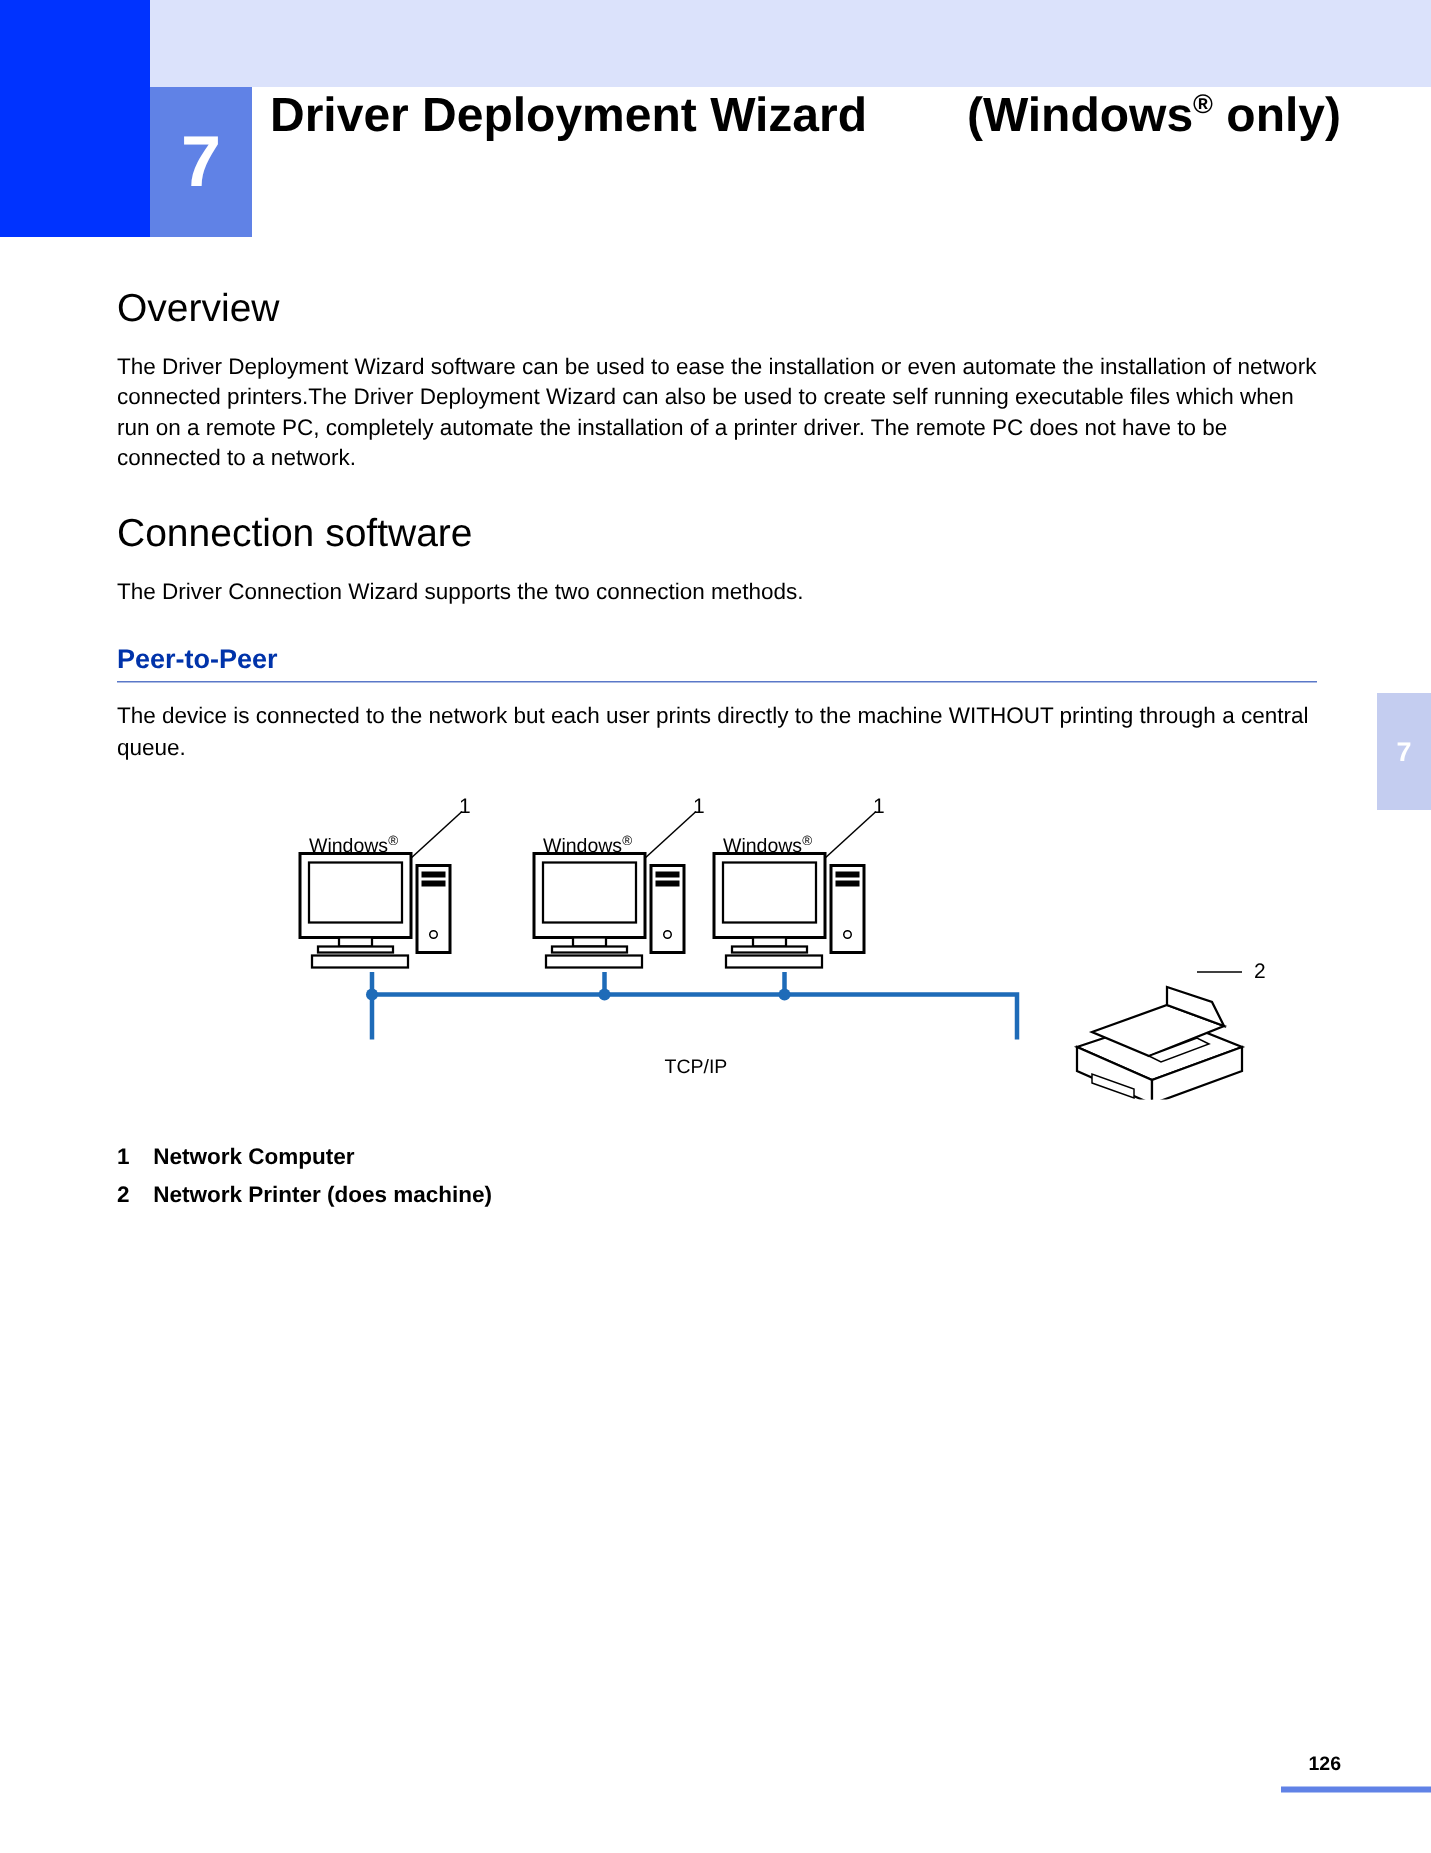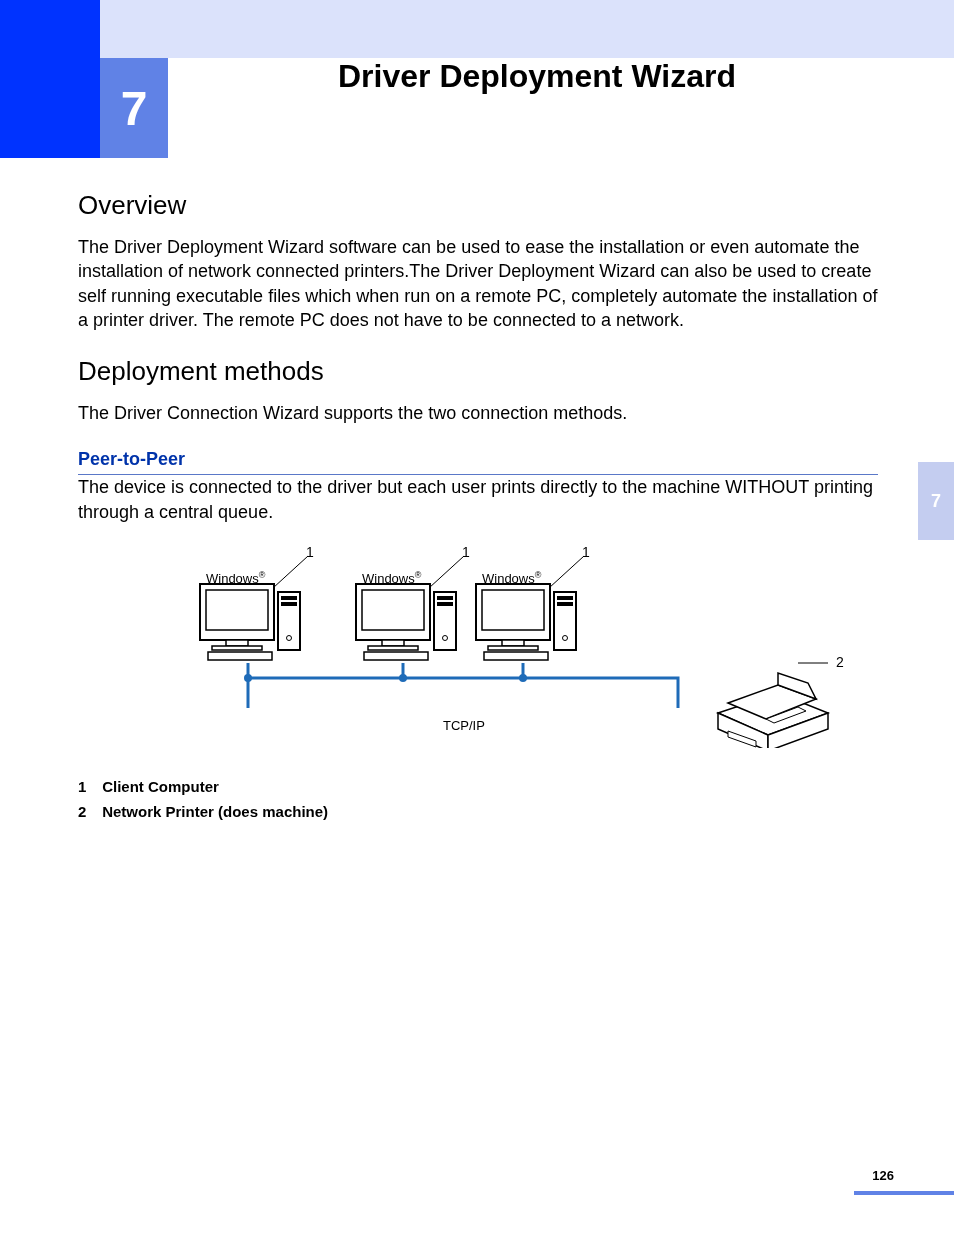--- a/index.html
+++ b/index.html
@@ -8,28 +8,28 @@
 
   
   .top-band { position: absolute; top: 0; left: 0; width: 954px; height: 58px; }
   .top-band .left-blue { position: absolute; top: 0; left: 0; width: 100px; height: 58px; background: #0033ff; }
   .top-band .right-pale { position: absolute; top: 0; left: 100px; width: 854px; height: 58px; background: #dbe2fb; }
 
   
   .chapter { position: absolute; top: 58px; left: 0; width: 954px; height: 100px; }
   .chapter .left-blue { position: absolute; top: 0; left: 0; width: 100px; height: 100px; background: #0033ff; }
   .chapter .num-box { position: absolute; top: 0; left: 100px; width: 68px; height: 100px; background: #6082e6; color: #fff; display: flex; align-items: center; justify-content: center; font-size: 48px; font-weight: bold; }
-  .chapter .title-box { position: absolute; top: 0; left: 180px; right: 60px; height: 100px; display: flex; flex-direction: row; justify-content: center; }
+  .chapter .title-box { position: absolute; top: 0; left: 180px; right: 60px; height: 100px; display: flex; flex-direction: row; justify-content: space-between; }
   .chapter .title-line { font-size: 32px; font-weight: bold; line-height: 1.15; }
   .chapter .title-line sup { font-size: 18px; vertical-align: super; }
 
   
   .content { position: absolute; top: 190px; left: 78px; width: 800px; }
   h2.section { font-size: 26px; font-weight: normal; margin-top: 0; margin-bottom: 14px; }
-  .para { font-size: 18px; line-height: 1.35; margin-bottom: 24px; }
+  .para { font-size: 15px; line-height: 1.35; margin-bottom: 24px; margin-top: 13px; }
   .subhead-wrap { margin-top: 8px; margin-bottom: 0; }
   .subhead { font-size: 18px; font-weight: bold; color: #0033aa; padding-bottom: 2px; }
   .subhead-rule { width: 800px; height: 1px; background: #5a78c8; margin-top: 2px; }
 
   
   .thumb-tab { position: absolute; top: 462px; right: 0; width: 36px; height: 78px; background: #c4cdf0; color: #fff; display: flex; align-items: center; justify-content: center; font-size: 18px; font-weight: bold; }
 
   
   .page-num { position: absolute; bottom: 52px; right: 60px; font-size: 13px; font-weight: bold; }
   .page-num-bar { position: absolute; bottom: 40px; right: 0; width: 100px; height: 4px; background: #6082e6; }
@@ -65,36 +65,39 @@
     <div class="right-pale"></div>
   </div>
 
   <div class="chapter">
     <div class="left-blue"></div>
     <div class="num-box">
       <span>7</span>
     </div>
     <div class="title-box">
       <div class="title-line">Driver Deployment Wizard</div>
+      <div class="title-line">
+        <span>(Windows</span><sup>®</sup><span> only)</span>
+      </div>
     </div>
   </div>
 
   <div class="content">
 
     <h2 class="section">Overview</h2>
     <p class="para">The Driver Deployment Wizard software can be used to ease the installation or even automate the installation of network connected printers.The Driver Deployment Wizard can also be used to create self running executable files which when run on a remote PC, completely automate the installation of a printer driver. The remote PC does not have to be connected to a network.</p>
 
-    <h2 class="section">Deployment methods</h2>
+    <h2 class="section">Connection software</h2>
     <p class="para">The Driver Connection Wizard supports the two connection methods.</p>
 
     <div class="subhead-wrap">
       <div class="subhead">Peer-to-Peer</div>
       <div class="subhead-rule"></div>
     </div>
-    <p class="para">The device is connected to the driver but each user prints directly to the machine WITHOUT printing through a central queue.</p>
+    <p class="para">The device is connected to the network but each user prints directly to the machine WITHOUT printing through a central queue.</p>
 
     <div class="diagram">
 
       <svg width="640" height="210" style="position:absolute;top:0;left:0">
 
         <polyline class="net-line" points="60,160 60,130 490,130 490,160"></polyline>
 
         <line class="net-line" x1="60" y1="130" x2="60" y2="115"></line>
         <line class="net-line" x1="215" y1="130" x2="215" y2="115"></line>
         <line class="net-line" x1="335" y1="130" x2="335" y2="115"></line>
@@ -180,21 +183,21 @@
             <polygon points="20,74 48,84 48,78 20,68" fill="#fff" stroke="#000" stroke-width="1"></polygon>
           </g>
         </svg>
       </div>
 
     </div>
 
     <div class="legend">
       <div class="legend-row">
         <span class="n">1</span>
-        <span>Client Computer</span>
+        <span>Network Computer</span>
       </div>
       <div class="legend-row">
         <span class="n">2</span>
         <span>Network Printer (does machine)</span>
       </div>
     </div>
 
   </div>
 
   <div class="thumb-tab">

